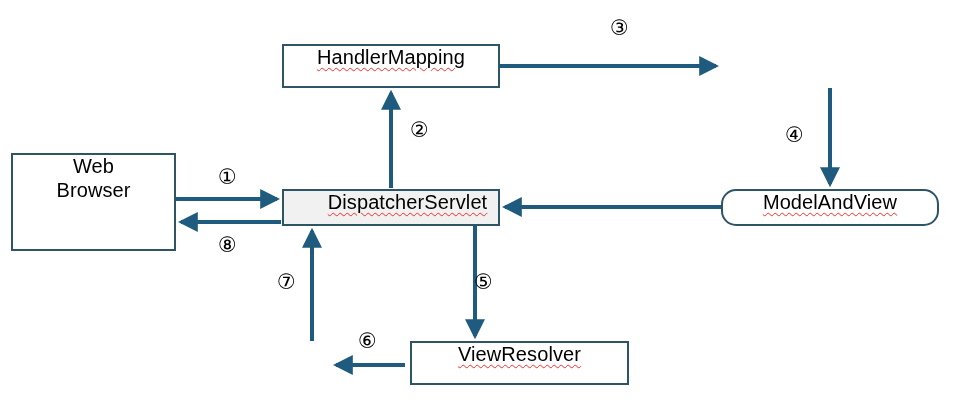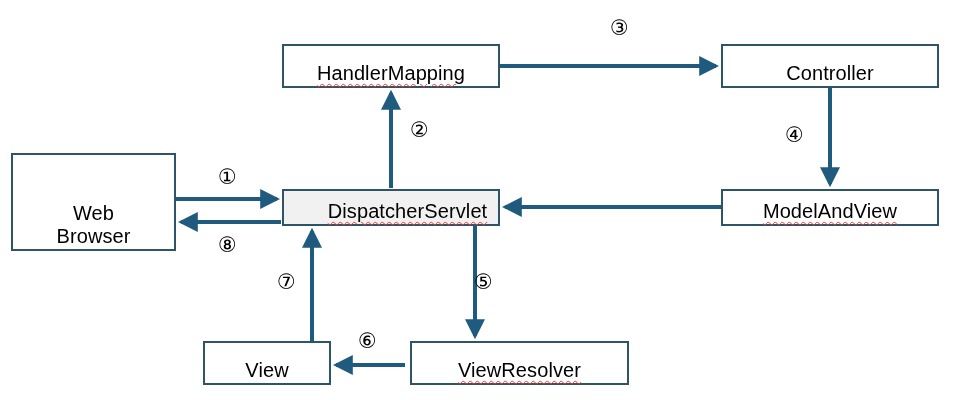--- a/index.html
+++ b/index.html
@@ -24,21 +24,21 @@
     top: 0;
     width: 955px;
     height: 400px;
   }
   .node {
     position: absolute;
     box-sizing: border-box;
     border: 2px solid #2e5566;
     background: #ffffff;
     display: flex;
-    align-items: flex-end;
+    align-items: flex-start;
     justify-content: center;
     z-index: 3;
   }
   .node.filled {
     background: #f1f1f1;
     padding-left: 33px;
   }
   .node-label {
     font-family: "Liberation Sans", sans-serif;
     font-size: 20px;
@@ -89,35 +89,29 @@
 
   <div class="node" style="left: 11px; top: 153px; width: 165px; height: 98px; background: rgb(255, 255, 255); border-color: rgb(46, 85, 102);">
     <span class="node-label">Web
 Browser</span>
   </div>
 
   <div class="node" style="left: 282px; top: 44px; width: 218px; height: 44px; background: rgb(255, 255, 255); border-color: rgb(46, 85, 102);">
     <span class="node-label spell">HandlerMapping</span>
   </div>
 
-  <div class="node" style="left: 721px; top: 44px; width: 218px; height: 44px; background: rgb(255, 255, 255); border-color: rgb(46, 85, 102);">
-    <span class="node-label">Controller</span>
-  </div>
 
   <div class="node filled" style="left: 282px; top: 189px; width: 218px; height: 37px; background: rgb(241, 241, 241); border-color: rgb(46, 85, 102);">
     <span class="node-label spell">DispatcherServlet</span>
   </div>
 
-  <div class="node" style="left: 721px; top: 189px; width: 218px; height: 37px; background: rgb(255, 255, 255); border-color: rgb(46, 85, 102);">
+  <div class="node" style="left: 721px; top: 189px; width: 218px; height: 37px; background: rgb(255, 255, 255); border-color: rgb(46, 85, 102); border-radius: 15px;">
     <span class="node-label spell">ModelAndView</span>
   </div>
 
-  <div class="node" style="left: 203px; top: 341px; width: 128px; height: 44px; background: rgb(255, 255, 255); border-color: rgb(46, 85, 102);">
-    <span class="node-label">View</span>
-  </div>
 
   <div class="node" style="left: 410px; top: 341px; width: 219px; height: 44px; background: rgb(255, 255, 255); border-color: rgb(46, 85, 102);">
     <span class="node-label spell">ViewResolver</span>
   </div>
 
   <div id="badge-host">
       <span class="step-badge" style="left: 218px; top: 167px;">①</span>
       <span class="step-badge" style="left: 218px; top: 235px;">⑧</span>
       <span class="step-badge" style="left: 410px; top: 120px;">②</span>
       <span class="step-badge" style="left: 610px; top: 18px;">③</span>

